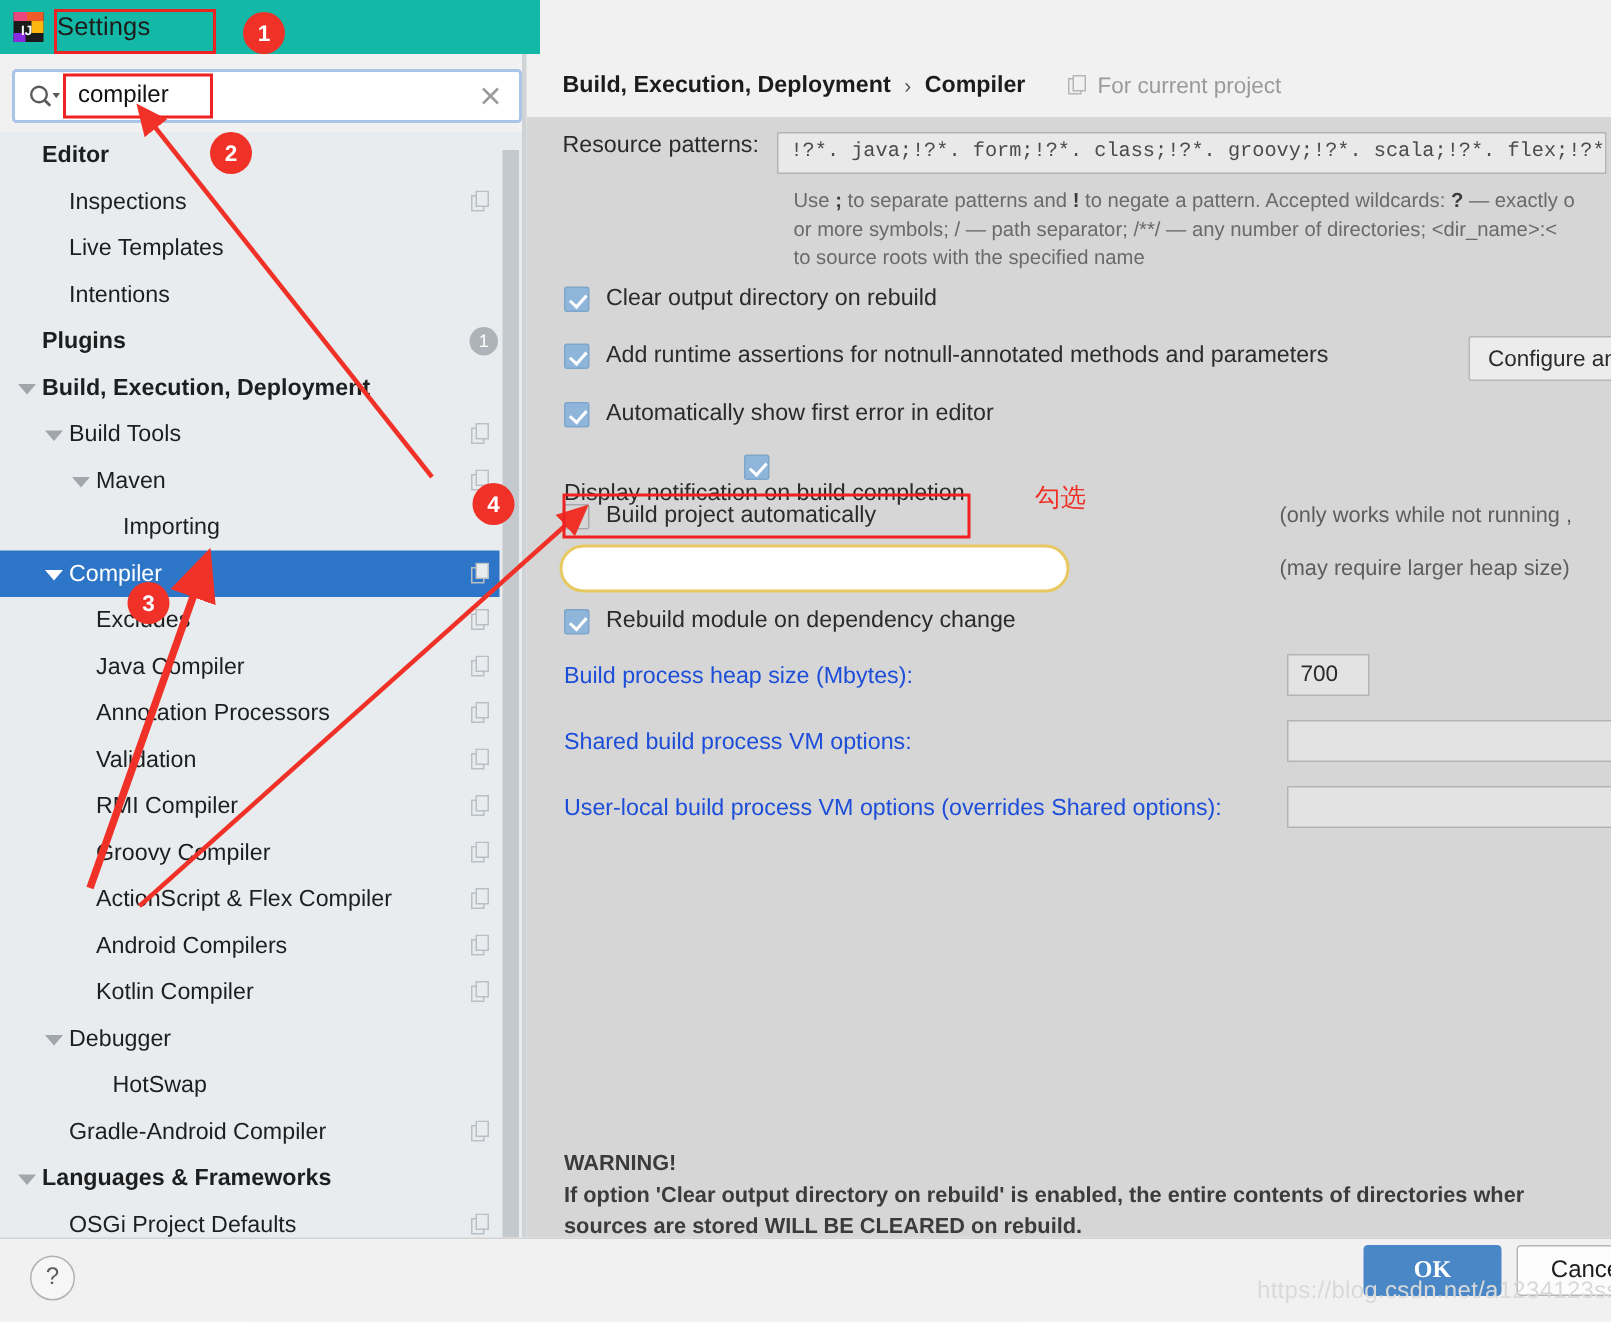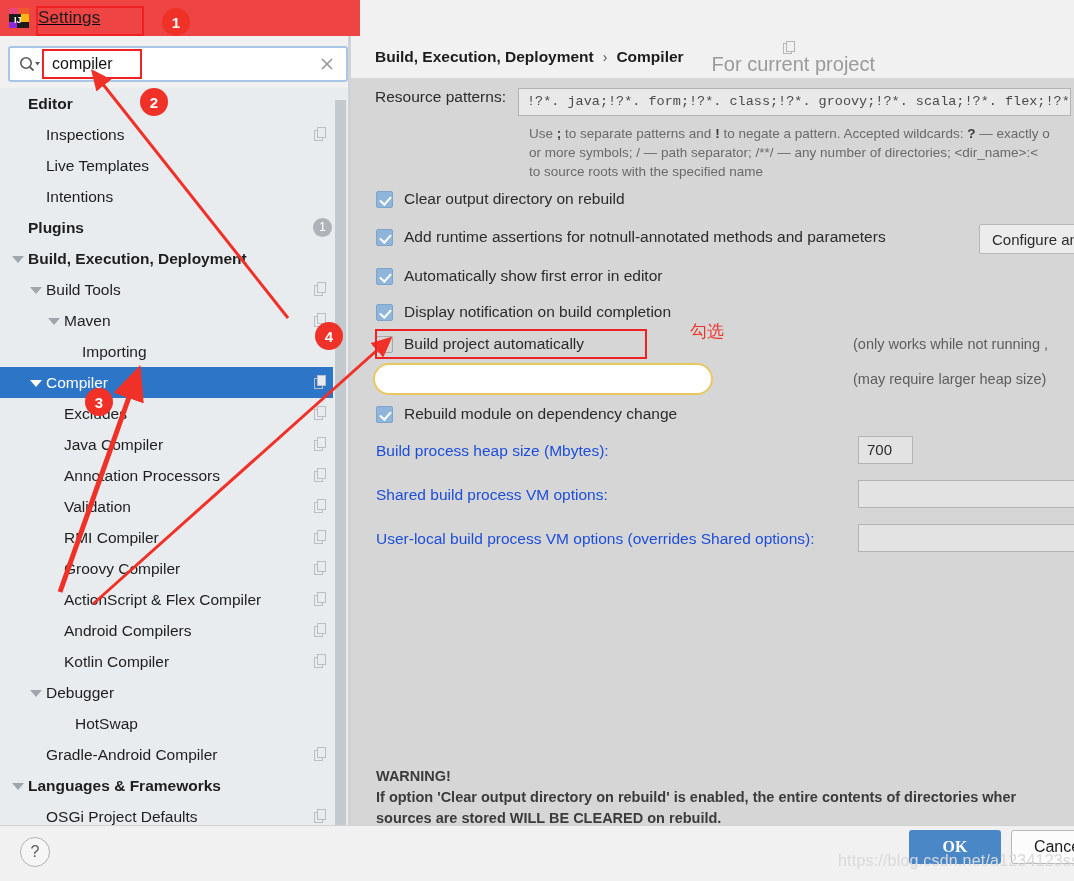--- a/index.html
+++ b/index.html
@@ -12,22 +12,22 @@
   }
   #root {
     position: relative;
     width: 1074px; height: 881px;
     background: #f1f1f1;
   }
 
   
   .titlebar {
     position: absolute; left: 0; top: 0; width: 360px; height: 36px;
-    background: #ef4444;
-    display: flex; align-items: center; text-decoration: underline;
+    background: #14b8a6;
+    display: flex; align-items: center;
   }
   .ij-logo {
     width: 22px; height: 22px; margin-left: 8px; margin-right: 8px;
     flex: 0 0 auto; position: relative;
   }
   .title-text {
     font-size: 17px; color: #1c1c1c; letter-spacing: .1px;
   }
   .title-box {
     position: absolute; left: 36px; top: 6px; width: 108px; height: 30px;
@@ -120,22 +120,22 @@
     overflow: hidden;
   }
   .crumbbar {
     position: absolute; left: 0; top: 0; width: 723px; height: 42px;
     background: #f1f1f1;
     display: flex; align-items: center; padding-left: 24px;
   }
   .crumb { font-size: 15.5px; font-weight: bold; color: #1c1c1c; }
   .crumb-sep { margin: 0 9px; color: #555; font-size: 14px; font-weight: normal; }
   .proj-tag {
-    margin-left: 28px; font-size: 20px; color: #9a9a9a;
-    display: flex; align-items: center; flex-direction: column;
+    margin-left: 28px; font-size: 15px; color: #9a9a9a;
+    display: flex; align-items: center;
   }
   .proj-tag .copy-icon { position: static; margin-right: 6px; }
 
   .field-label { font-size: 15.5px; color: #2b2b2b; }
 
   .res-row {
     position: absolute; left: 24px; top: 52px; width: 700px;
     display: flex; align-items: flex-start;
   }
   .res-input {
@@ -506,21 +506,21 @@
     <span class="cb-label">Clear output directory on rebuild</span>
   </div>
   <div class="cb-row" style="top:228px;">
     <span class="cbx on"></span>
     <span class="cb-label">Add runtime assertions for notnull-annotated methods and parameters</span>
   </div>
   <div class="cb-row" style="top:267px;">
     <span class="cbx on"></span>
     <span class="cb-label">Automatically show first error in editor</span>
   </div>
-  <div class="cb-row" style="top:303px;">
+  <div class="cb-row" style="top:303px;flex-direction:column;">
     <span class="cbx on"></span>
     <span class="cb-label">Display notification on build completion</span>
   </div>
   <div class="cb-row" style="top:335px;">
     <span class="cbx off"></span>
     <span class="cb-label">Build project automatically</span>
   </div>
   <div class="cb-row" style="top:370px;">
     <span class="cbx off focused"></span>
     <span class="cb-label">Compile independent modules in parallel</span>

